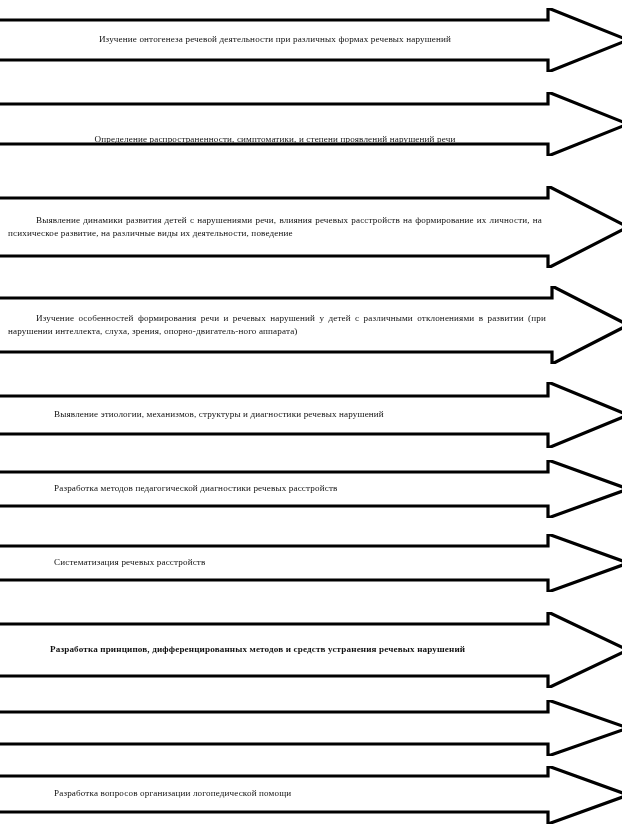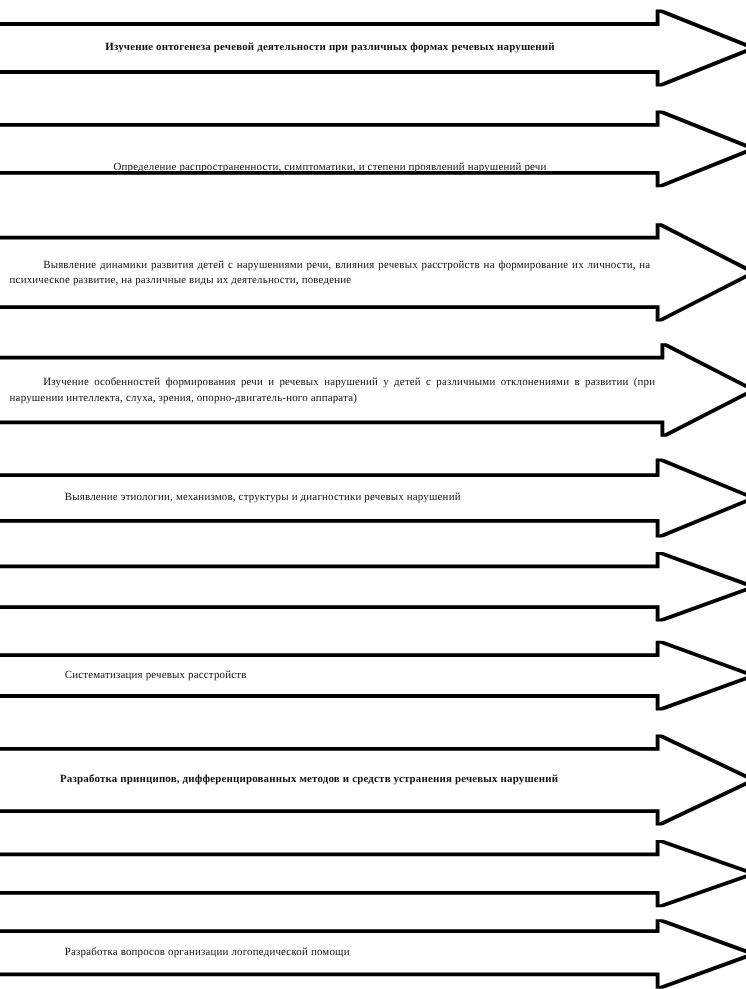--- a/index.html
+++ b/index.html
@@ -63,21 +63,21 @@
   .arrow-label.indent-2 {
     text-align: justify;
     text-align-last: left;
     text-indent: 42px;
   }
 </style>
 </head>
 <body>
 
 <div id="diagram">
-    <div class="arrow-row" style="top: 8px; height: 64px; font-weight: bold;">
+    <div class="arrow-row" style="top: 8px; height: 64px;">
       <svg class="arrow-svg" width="622" height="64" viewBox="0 0 622 64">
         <polygon points="-4,12 548,12 548,0 628,32 548,64 548,52 -4,52" fill="#ffffff" stroke="#000000" stroke-width="3.2" stroke-linejoin="miter"></polygon>
       </svg>
       <div class="arrow-label center-1" style="left: 8px; top: 12px; width: 534px; height: 40px;">Изучение онтогенеза речевой деятельности при различных формах речевых нарушений</div>
     </div>
     <div class="arrow-row" style="top: 92px; height: 64px;">
       <svg class="arrow-svg" width="622" height="64" viewBox="0 0 622 64">
         <polygon points="-4,12 548,12 548,0 628,32 548,64 548,52 -4,52" fill="#ffffff" stroke="#000000" stroke-width="3.2" stroke-linejoin="miter"></polygon>
       </svg>
       <div class="arrow-label center-1" style="left: 8px; top: 12px; width: 534px; height: 40px; margin-top: 16px;">Определение распространенности, симптоматики,  и степени проявлений нарушений речи</div>
@@ -97,20 +97,21 @@
     <div class="arrow-row" style="top: 382px; height: 66px;">
       <svg class="arrow-svg" width="622" height="66" viewBox="0 0 622 66">
         <polygon points="-4,14 548,14 548,0 628,33 548,66 548,52 -4,52" fill="#ffffff" stroke="#000000" stroke-width="3.2" stroke-linejoin="miter"></polygon>
       </svg>
       <div class="arrow-label left-1" style="left: 8px; top: 14px; width: 534px; height: 38px;">Выявление этиологии, механизмов, структуры и диагностики речевых нарушений</div>
     </div>
     <div class="arrow-row" style="top: 460px; height: 58px;">
       <svg class="arrow-svg" width="622" height="58" viewBox="0 0 622 58">
         <polygon points="-4,12 548,12 548,0 628,29 548,58 548,46 -4,46" fill="#ffffff" stroke="#000000" stroke-width="3.2" stroke-linejoin="miter"></polygon>
       </svg>
+      <div class="arrow-label left-1" style="left: 8px; top: 12px; width: 534px; height: 34px;">Разработка методов  педагогической диагностики речевых расстройств</div>
     </div>
     <div class="arrow-row" style="top: 534px; height: 58px;">
       <svg class="arrow-svg" width="622" height="58" viewBox="0 0 622 58">
         <polygon points="-4,12 548,12 548,0 628,29 548,58 548,46 -4,46" fill="#ffffff" stroke="#000000" stroke-width="3.2" stroke-linejoin="miter"></polygon>
       </svg>
       <div class="arrow-label left-1" style="left: 8px; top: 12px; width: 534px; height: 34px;">Систематизация речевых расстройств</div>
     </div>
     <div class="arrow-row" style="top: 612px; height: 76px;">
       <svg class="arrow-svg" width="622" height="76" viewBox="0 0 622 76">
         <polygon points="-4,12 548,12 548,0 628,38 548,76 548,64 -4,64" fill="#ffffff" stroke="#000000" stroke-width="3.2" stroke-linejoin="miter"></polygon>

